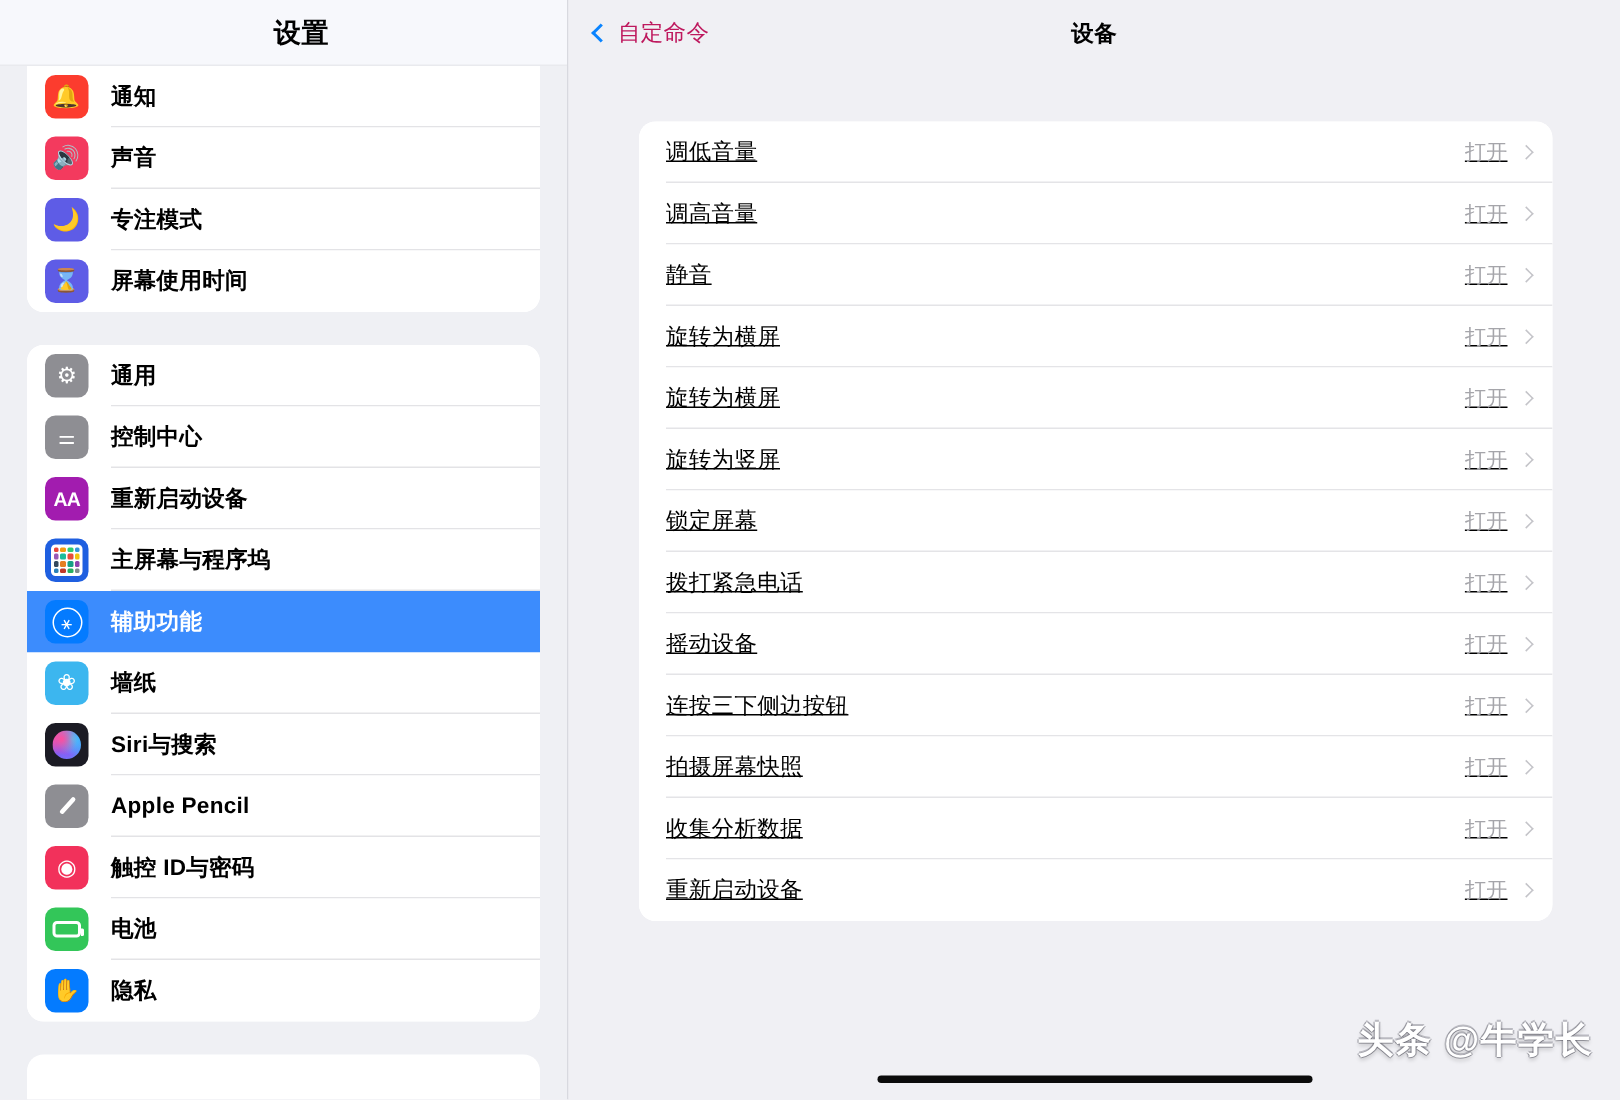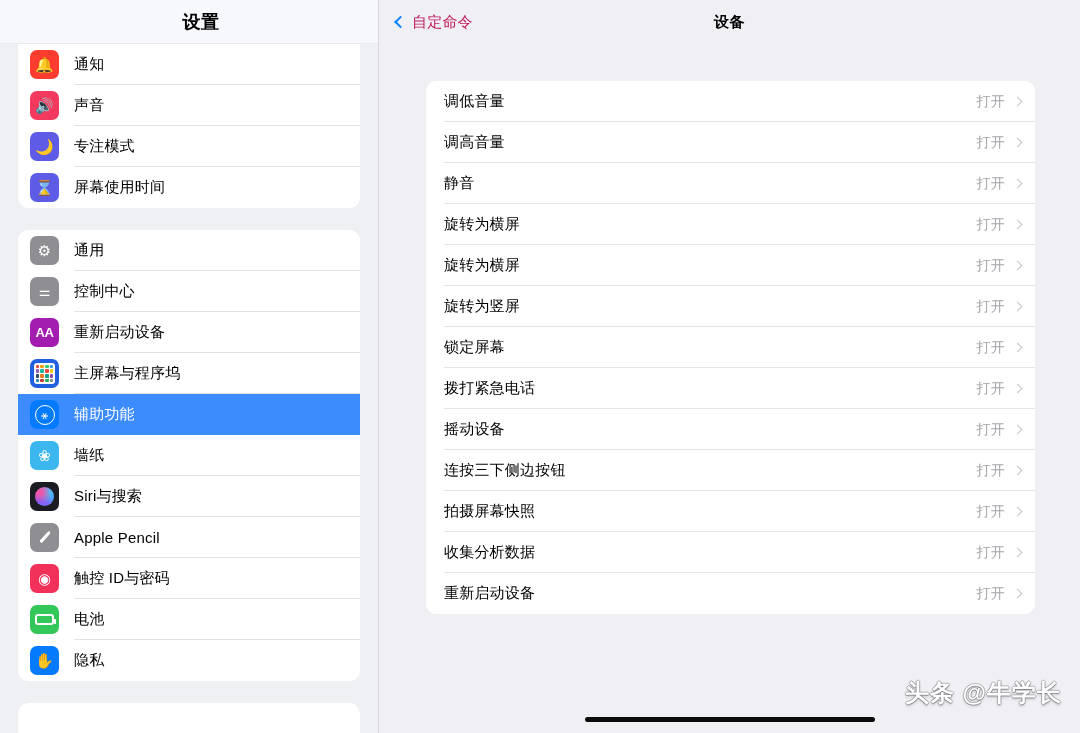--- a/index.html
+++ b/index.html
@@ -57,21 +57,21 @@
   .row.selected .row-line{ background:transparent; }
   .row.selected + .row .row-line{}
 
   .sb-icon{
     width:29px; height:29px; border-radius:7px; flex:0 0 29px;
     display:flex; align-items:center; justify-content:center;
     position:relative; overflow:hidden;
   }
   .sb-label{
     margin-left:15px; font-size:15px; color:#000;
-    letter-spacing:.2px; white-space:nowrap;
+    letter-spacing:.2px; white-space:nowrap;font-weight:bold;
   }
   .row.selected .sb-label{ color:#ffffff; }
 
   
   .ic-bell{ background:#fc3c2e; }
   .ic-sound{ background:#f33a5e; }
   .ic-focus{ background:#5e5ce6; }
   .ic-screentime{ background:#5e5ce6; }
   .ic-general{ background:#8e8e93; }
   .ic-control{ background:#8e8e93; }
@@ -143,21 +143,21 @@
     width:9px; height:9px; border-left:2.2px solid #0a84ff;
     border-bottom:2.2px solid #0a84ff; transform:rotate(45deg);
     margin-right:7px;
   }
   .back-label{ font-size:15px; color:#be185d; letter-spacing:.2px; }
   .detail-title{
     position:absolute; left:50%; transform:translateX(-50%);
     font-size:15px; font-weight:bold; color:#000; letter-spacing:.4px;
   }
 
-  .detail-body{ position:absolute; top:44px; left:0; right:0; bottom:0; }
+  .detail-body{ position:absolute; top:44px; left:0; right:0; bottom:0;text-decoration:underline; }
 
   .card{
     margin:37px 45px 0 47px;
     background:#ffffff; border-radius:11px; overflow:hidden;
   }
   .drow{
     display:flex; align-items:center; height:41px;
     padding:0 14px 0 18px; position:relative; background:#fff;
   }
   .drow:not(:last-child)::after{

